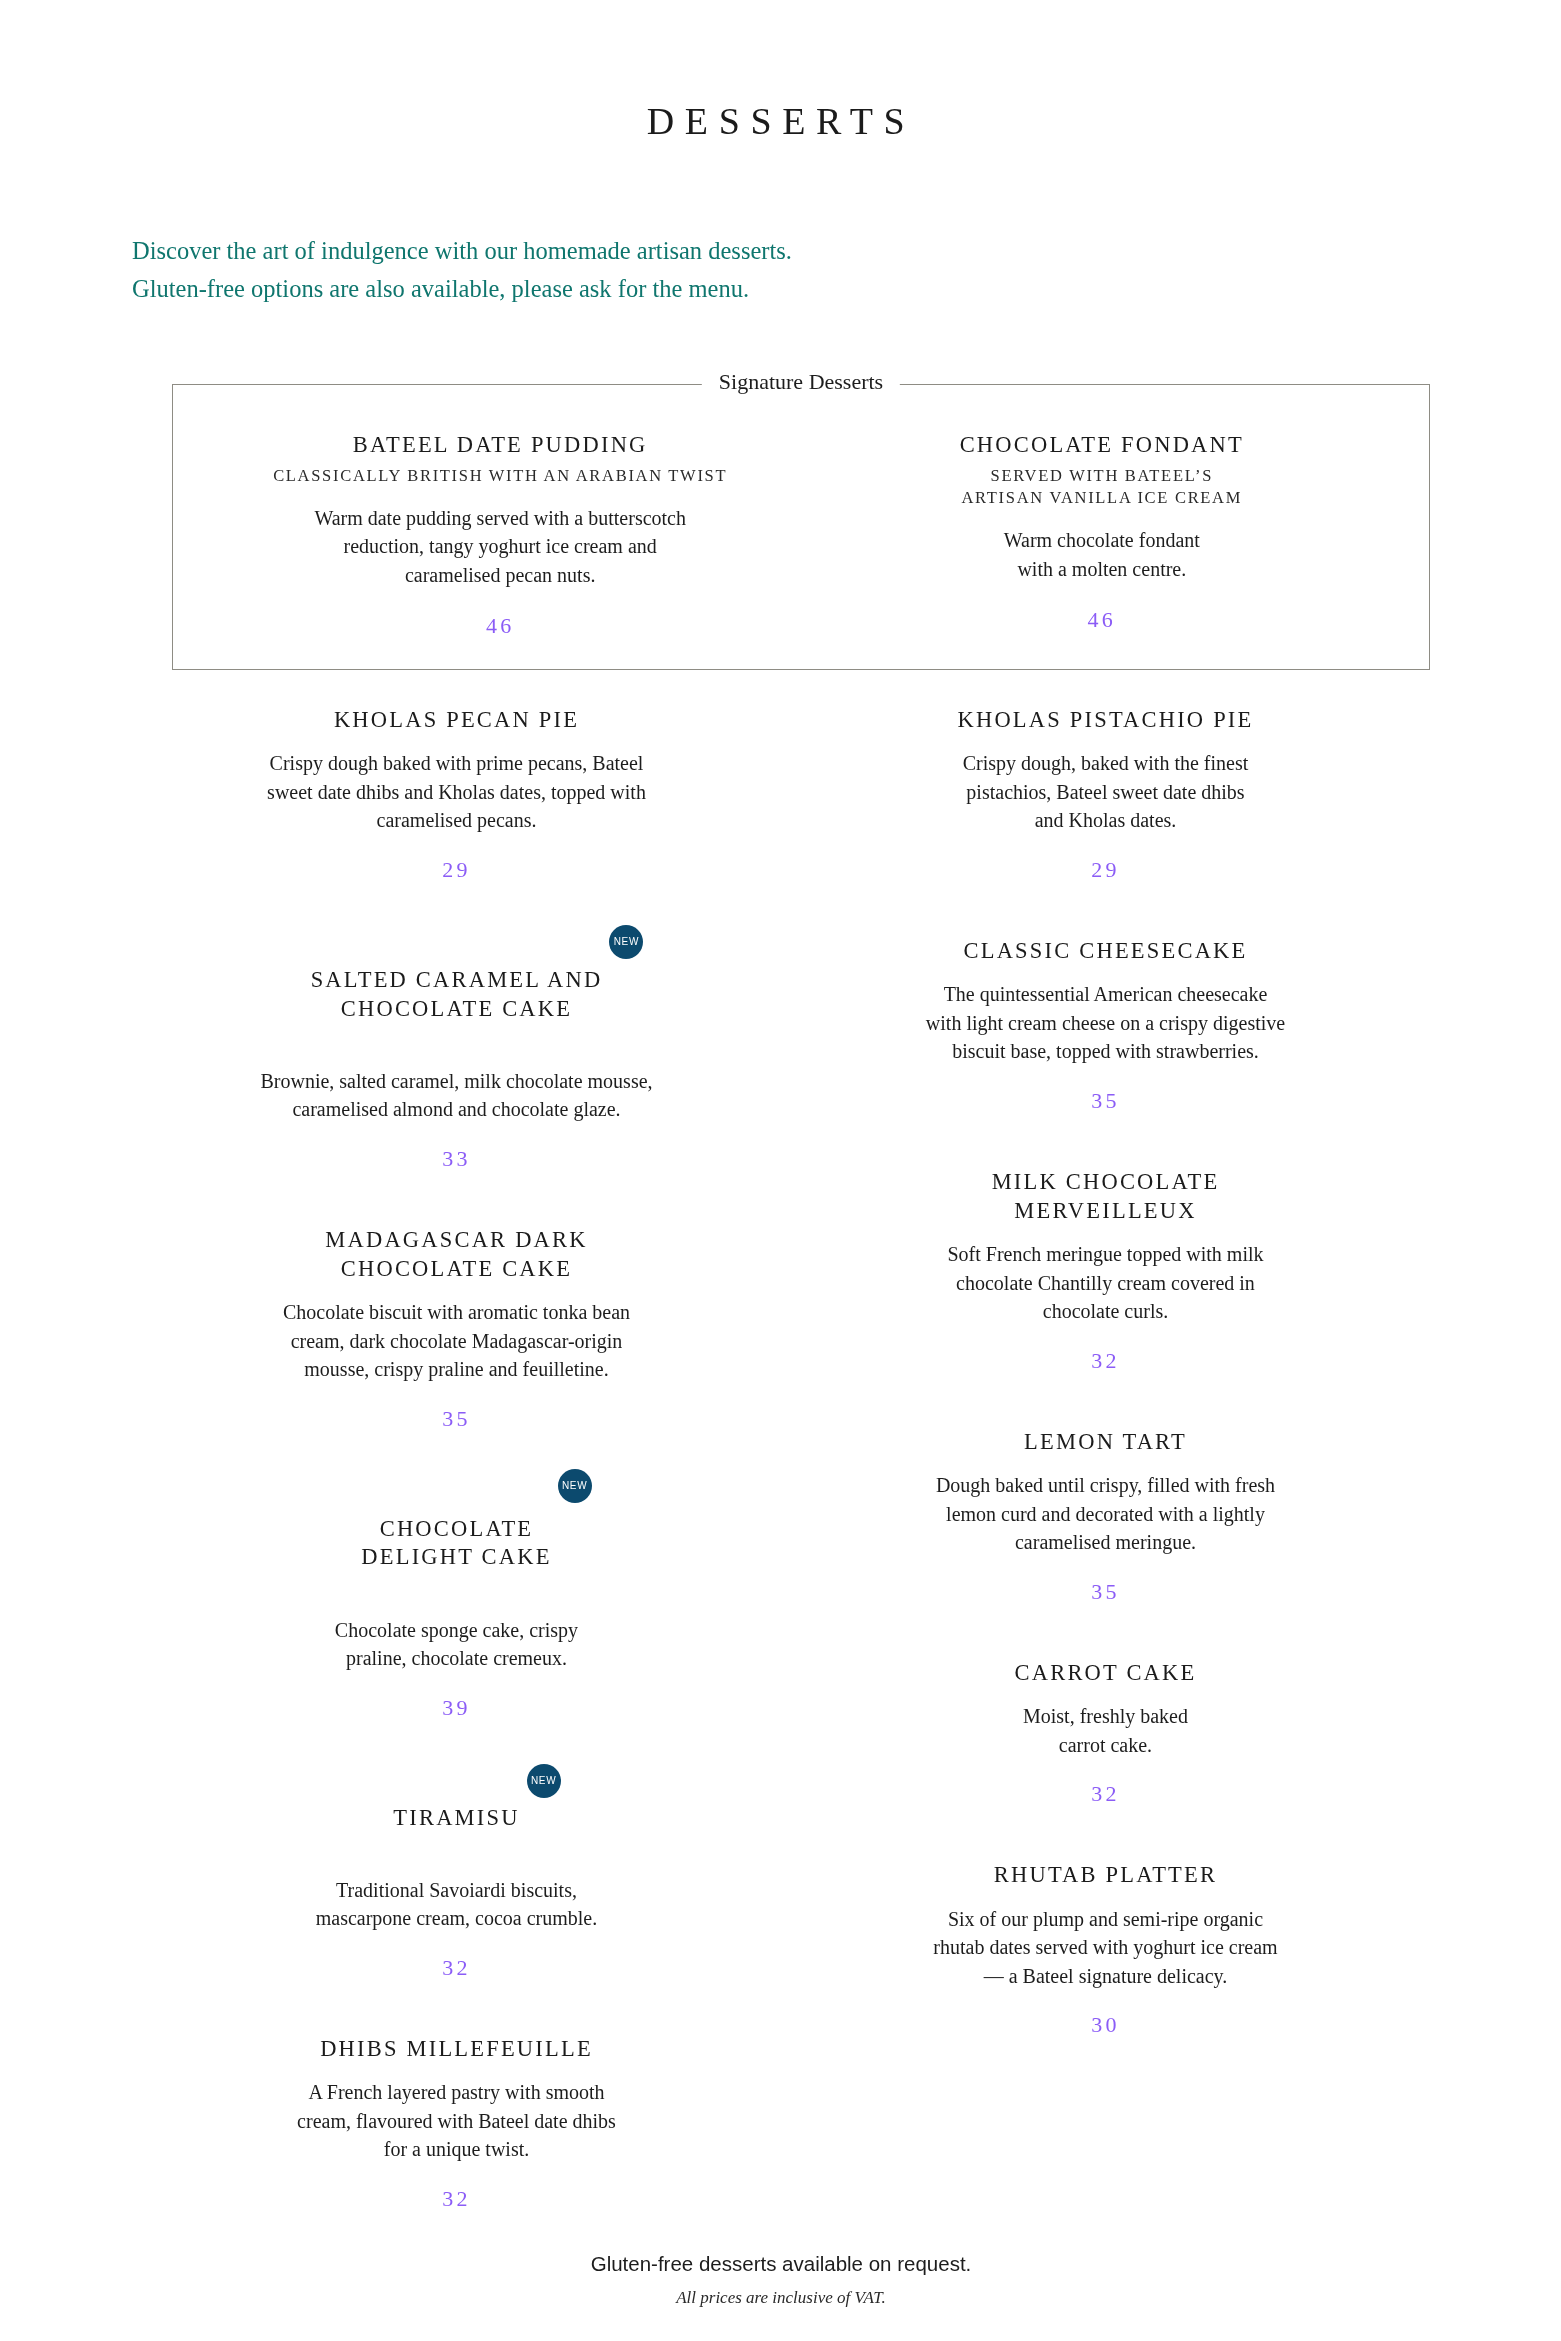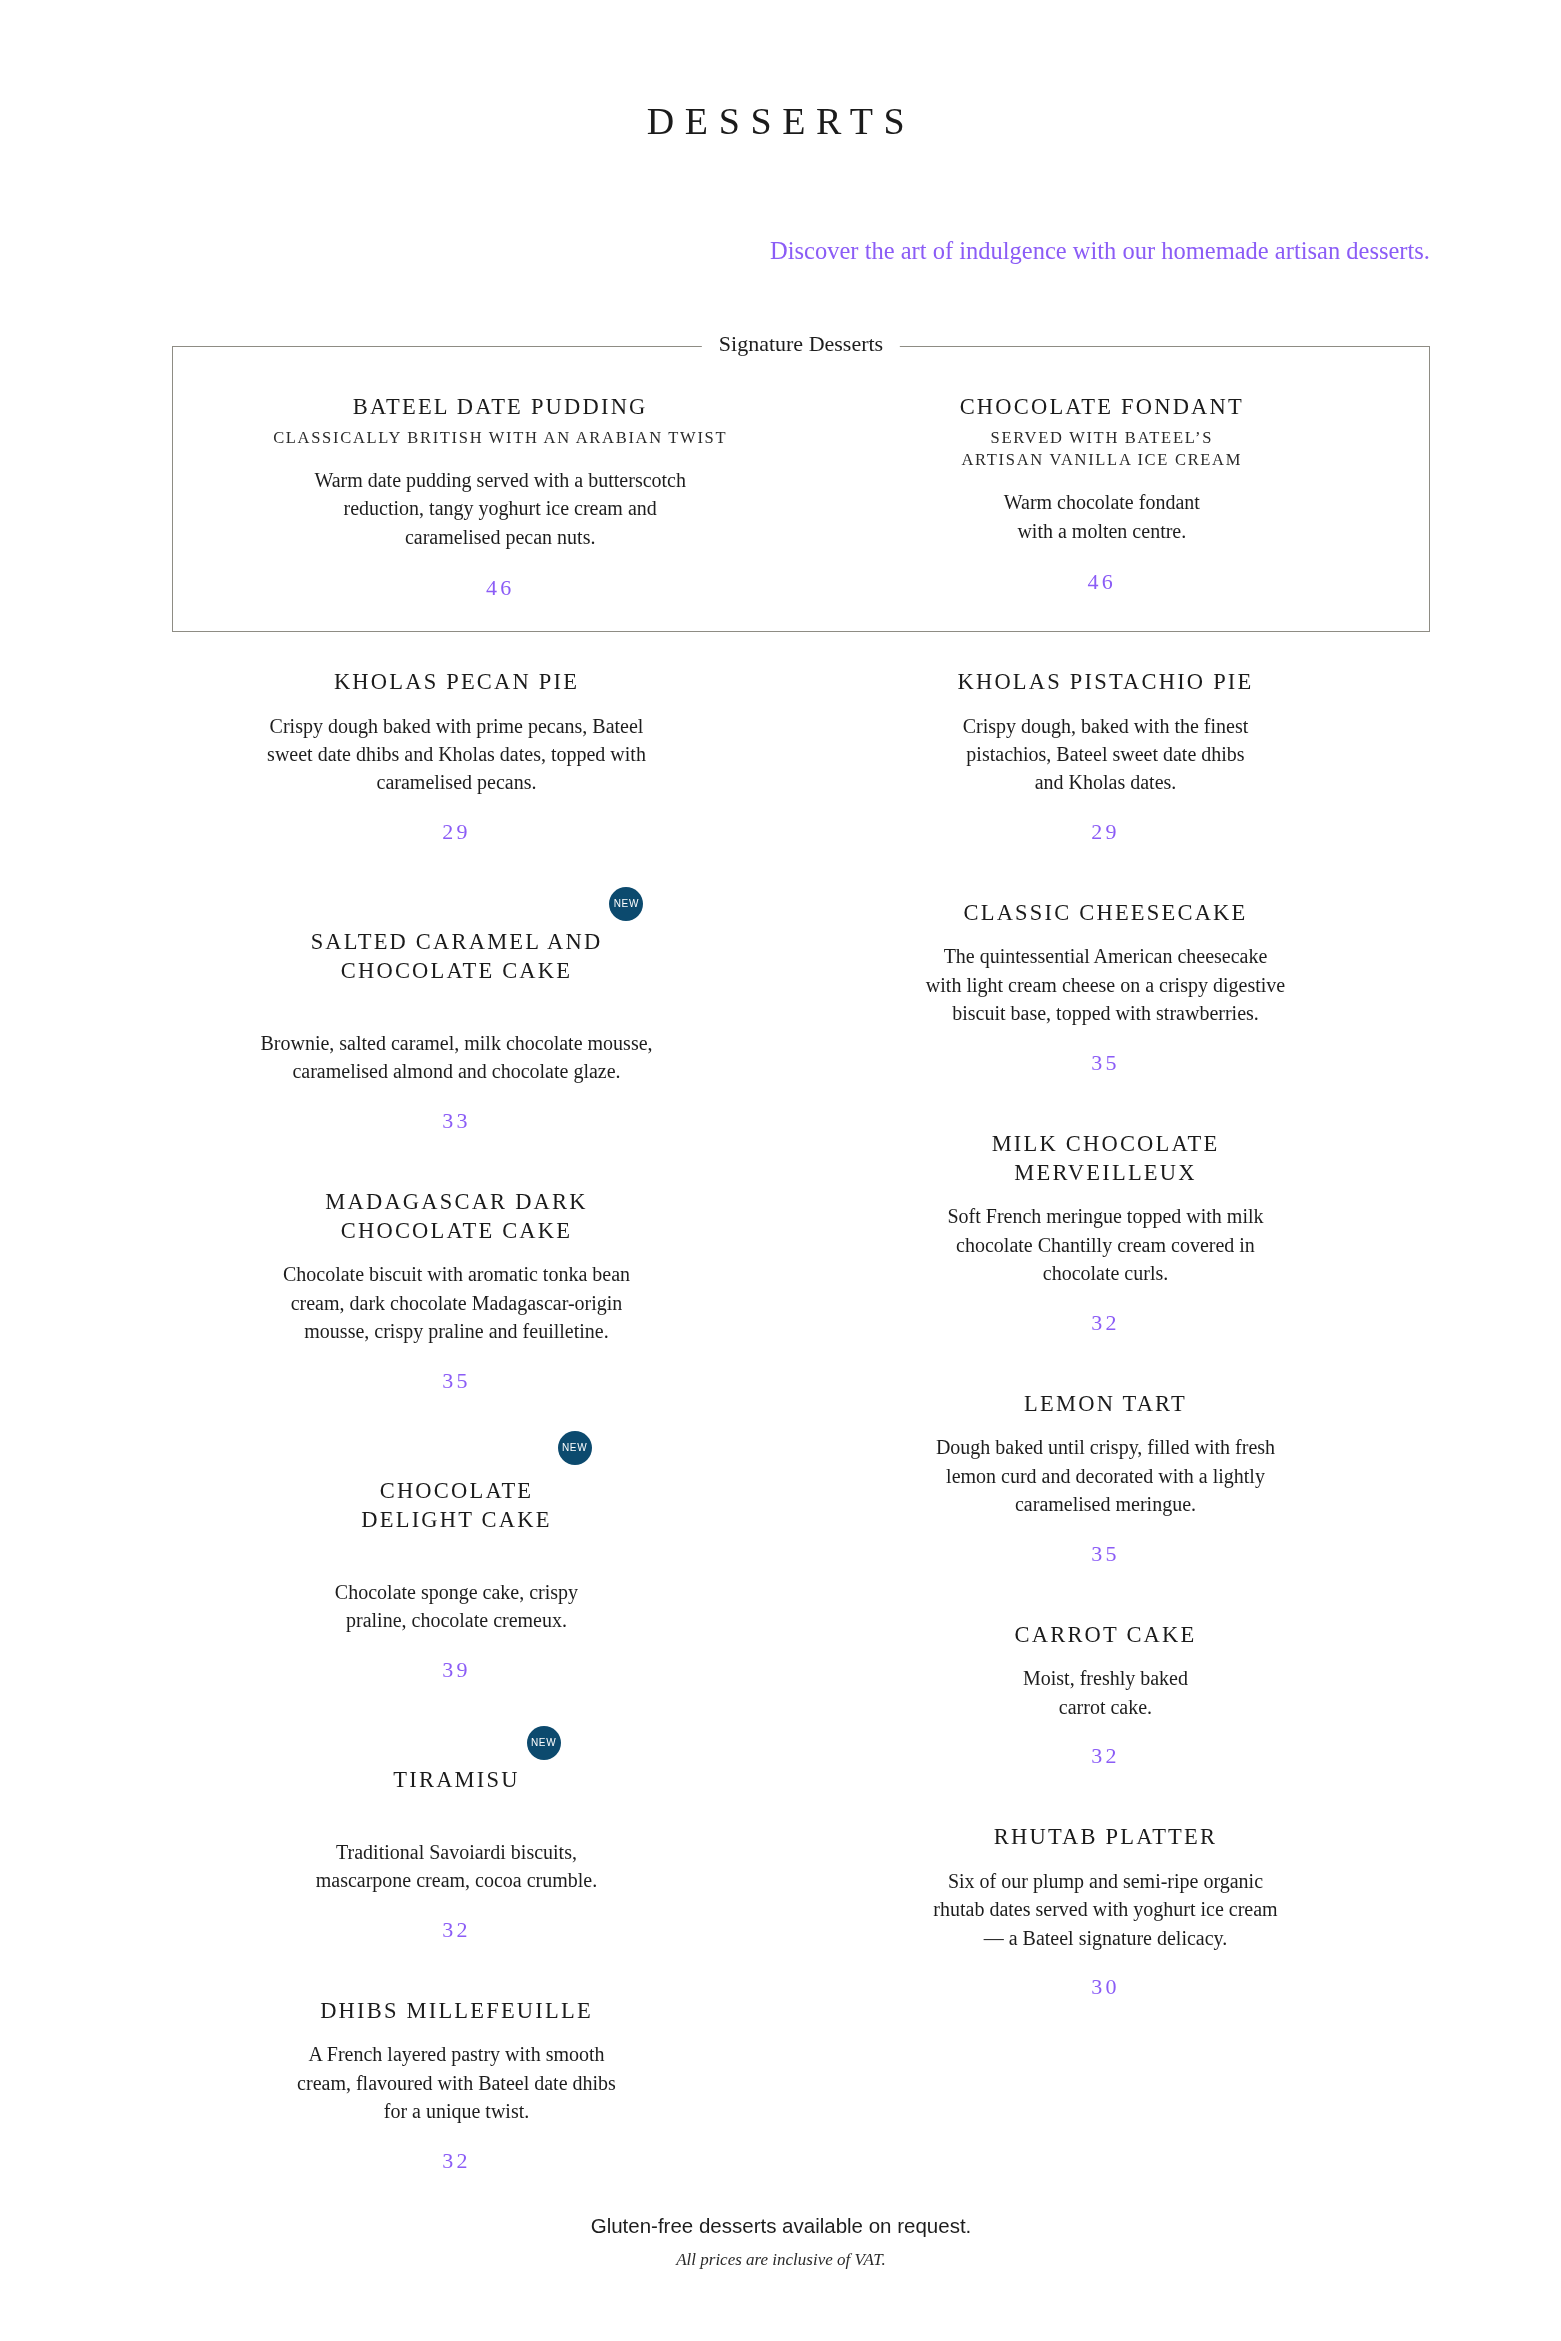--- a/index.html
+++ b/index.html
@@ -28,25 +28,25 @@
     font-size: 38px;
     letter-spacing: 10.6px;
     font-weight: 400;
     color: #1b1b1b;
     margin: 99px 0 0 0;
     text-transform: uppercase;
   }
 
   
   .intro {
-    text-align: right;
+    text-align: left;
     margin: 89px 0 0 0;
     font-size: 24.5px;
     line-height: 1.55;
-    color: #8b5cf6;
+    color: #0f766e;
   }
   .intro-line { display: block; }
 
   
   .signature-wrap {
     position: relative;
     margin: 76px 0 0 0;
     padding-left: 40px;
   }
   .signature-box {
@@ -165,20 +165,21 @@
 </style>
 </head>
 <body>
 
 <div class="page">
 
   <h1 class="page-title">DESSERTS</h1>
 
   <div class="intro">
     <span class="intro-line">Discover the art of indulgence with our homemade artisan desserts.</span>
+    <span class="intro-line">Gluten-free options are also available, please ask for the menu.</span>
   </div>
 
   <div class="signature-wrap">
     <div class="signature-box">
       <div class="signature-legend">Signature Desserts</div>
 
       <div class="cols">
         <div class="col">
           <div class="item sig-item">
             <div class="item-name">BATEEL DATE PUDDING</div>

